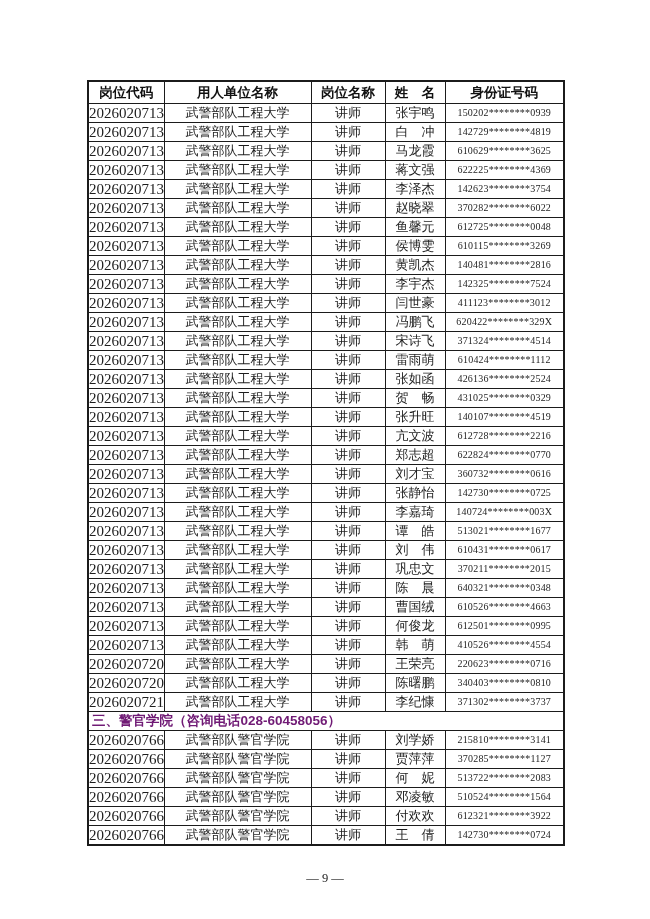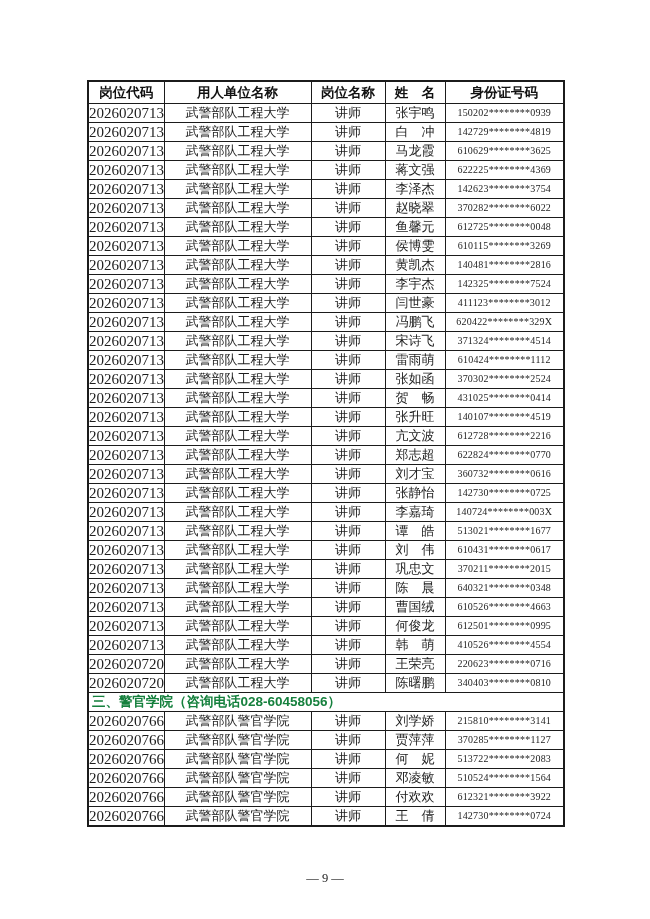--- a/index.html
+++ b/index.html
@@ -45,21 +45,21 @@
     text-align: center;
     line-height: 18px;
   }
   .roster td.code { font-size: 15px; }
   .roster td.id   { font-size: 10px; letter-spacing: 0.2px; }
   .roster tr.section td {
     text-align: left;
     font-family: "Liberation Sans", "DejaVu Sans", sans-serif;
     font-weight: bold;
     font-size: 13.5px;
-    color: #15803d;
+    color: #701a75;
     padding-left: 3px;
   }
   .footer {
     position: absolute;
     top: 851px; left: 0;
     width: 100%;
     text-align: center;
     font-size: 12.5px;
     color: #222222;
     font-family: "Liberation Serif", "DejaVu Serif", serif;
@@ -184,28 +184,28 @@
           <td class="employer">武警部队工程大学</td>
           <td class="position">讲师</td>
           <td class="name">雷雨萌</td>
           <td class="id">610424********1112</td>
         </tr>
         <tr>
           <td class="code">2026020713</td>
           <td class="employer">武警部队工程大学</td>
           <td class="position">讲师</td>
           <td class="name">张如函</td>
-          <td class="id">370302********2524</td>
+          <td class="id">426136********2524</td>
         </tr>
         <tr>
           <td class="code">2026020713</td>
           <td class="employer">武警部队工程大学</td>
           <td class="position">讲师</td>
           <td class="name">贺　畅</td>
-          <td class="id">431025********0414</td>
+          <td class="id">431025********0329</td>
         </tr>
         <tr>
           <td class="code">2026020713</td>
           <td class="employer">武警部队工程大学</td>
           <td class="position">讲师</td>
           <td class="name">张升旺</td>
           <td class="id">140107********4519</td>
         </tr>
         <tr>
           <td class="code">2026020713</td>
@@ -298,20 +298,27 @@
           <td class="name">王荣亮</td>
           <td class="id">220623********0716</td>
         </tr>
         <tr>
           <td class="code">2026020720</td>
           <td class="employer">武警部队工程大学</td>
           <td class="position">讲师</td>
           <td class="name">陈曙鹏</td>
           <td class="id">340403********0810</td>
         </tr>
+        <tr>
+          <td class="code">2026020721</td>
+          <td class="employer">武警部队工程大学</td>
+          <td class="position">讲师</td>
+          <td class="name">李纪慷</td>
+          <td class="id">371302********3737</td>
+        </tr>
         <tr class="section">
           <td colspan="5">三、警官学院（咨询电话028-60458056）</td>
         </tr>
         <tr>
           <td class="code">2026020766</td>
           <td class="employer">武警部队警官学院</td>
           <td class="position">讲师</td>
           <td class="name">刘学娇</td>
           <td class="id">215810********3141</td>
         </tr>

